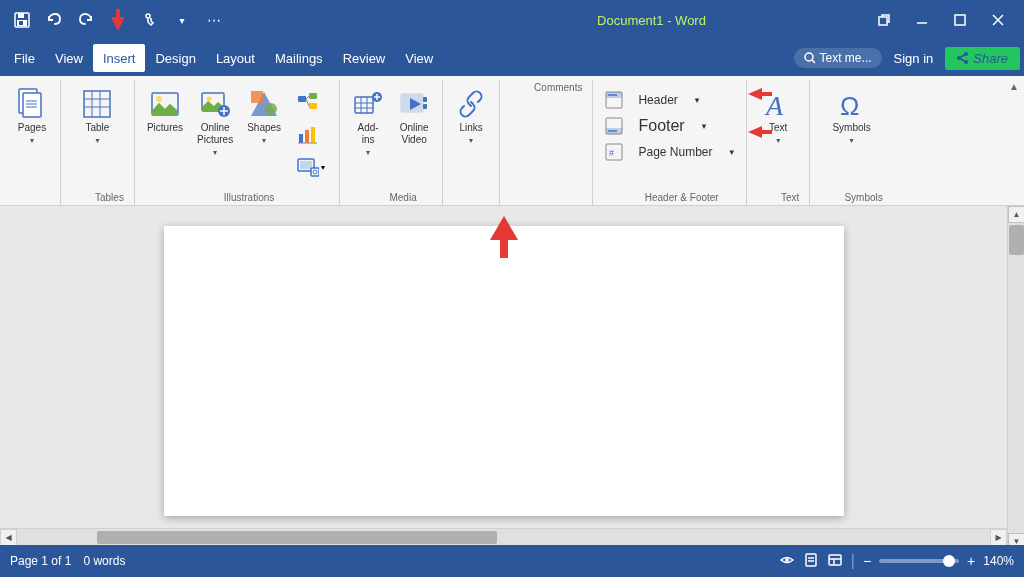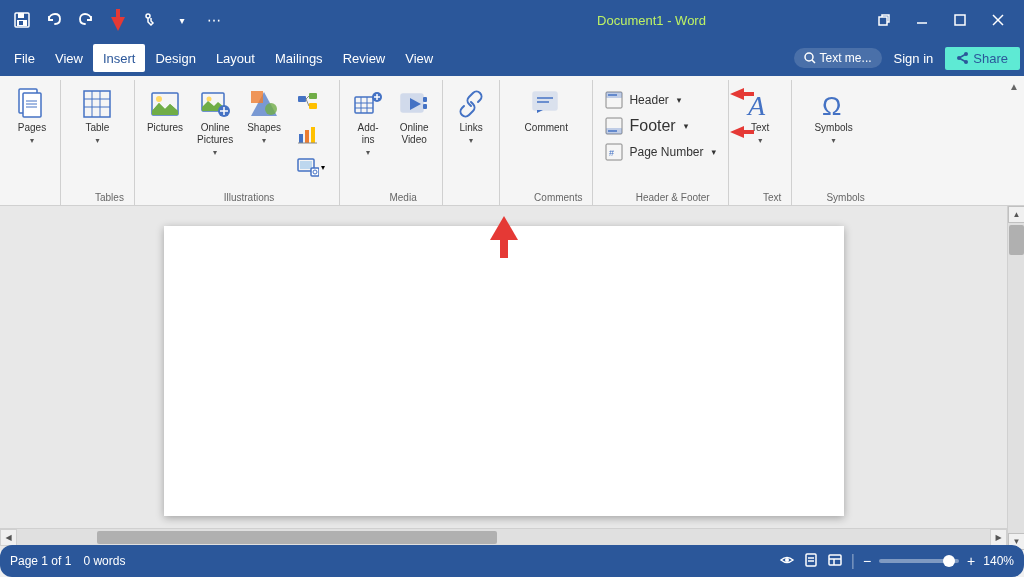--- a/index.html
+++ b/index.html
@@ -92,29 +92,30 @@
       padding: 3px 10px;
       cursor: pointer;
     }
     .sign-in-btn {
       color: white;
       font-size: 13px;
       padding: 4px 8px;
       cursor: pointer;
     }
     .share-btn {
-      background: #5eead4;
+      background: #22c55e;
       color: #2b579a;
       font-size: 13px;
       padding: 4px 12px;
       border-radius: 2px;
       cursor: pointer;
       display: flex;
       align-items: center;
       gap: 4px;
+      font-style: italic;
     }
 
     
     .ribbon {
       background: #f5f5f5;
       border-bottom: 1px solid #d0d0d0;
       display: flex;
       align-items: stretch;
       padding: 4px 4px 0 4px;
       min-height: 105px;
@@ -171,21 +172,21 @@
     }
     .ribbon-btn .btn-arrow {
       font-size: 8px;
       color: #555;
     }
     
     .ribbon-btn-small {
       display: flex;
       flex-direction: row;
       align-items: center;
-      gap: 6px;
+      gap: 15px;
       padding: 3px 6px;
       cursor: pointer;
       border-radius: 2px;
       white-space: nowrap;
       font-size: 12px;
       color: #333;
       width: 100%;
     }
     .ribbon-btn-small .s-icon {
       width: 18px;
@@ -289,21 +290,20 @@
       height: 32px;
       display: flex;
       align-items: center;
       padding: 0 10px;
       color: white;
       font-size: 12px;
       position: absolute;
       bottom: 0;
       left: 0;
       right: 0;
-      border-radius: 12px;
     }
     .status-left { flex: 1; display: flex; gap: 12px; }
     .status-right { display: flex; align-items: center; gap: 8px; }
     .zoom-slider {
       width: 80px;
       height: 4px;
       background: rgba(255,255,255,0.4);
       border-radius: 2px;
       position: relative;
     }
@@ -620,33 +620,20 @@
           </svg>
         </div>
         <div class="btn-label">Links</div>
         <div class="btn-arrow">▾</div>
       </div>
     </div>
     <div class="ribbon-group-label"></div>
   </div>
 
   <div class="ribbon-group">
-    <div class="ribbon-group-items">
-      <div class="ribbon-btn">
-        <div class="btn-icon">
-          <svg width="30" height="30" viewBox="0 0 30 30">
-            <rect x="2" y="3" width="24" height="18" rx="2" fill="#4472c4" opacity="0.15" stroke="#4472c4" stroke-width="1.5"></rect>
-            <line x1="6" y1="9" x2="22" y2="9" stroke="#4472c4" stroke-width="1.5"></line>
-            <line x1="6" y1="13" x2="18" y2="13" stroke="#4472c4" stroke-width="1.5"></line>
-            <polygon points="6,24 6,21 12,21" fill="#4472c4"></polygon>
-          </svg>
-        </div>
-        <div class="btn-label">Comment</div>
-      </div>
-    </div>
     <div class="ribbon-group-label">Comments</div>
   </div>
 
   <div class="ribbon-group" style="position:relative;">
     <div class="ribbon-group-items">
       <div class="hf-group">
         <div class="ribbon-btn-small">
           <div class="s-icon">
             <svg width="18" height="18" viewBox="0 0 18 18">
               <rect x="1" y="1" width="16" height="16" rx="1" fill="none" stroke="#888" stroke-width="1"></rect>

